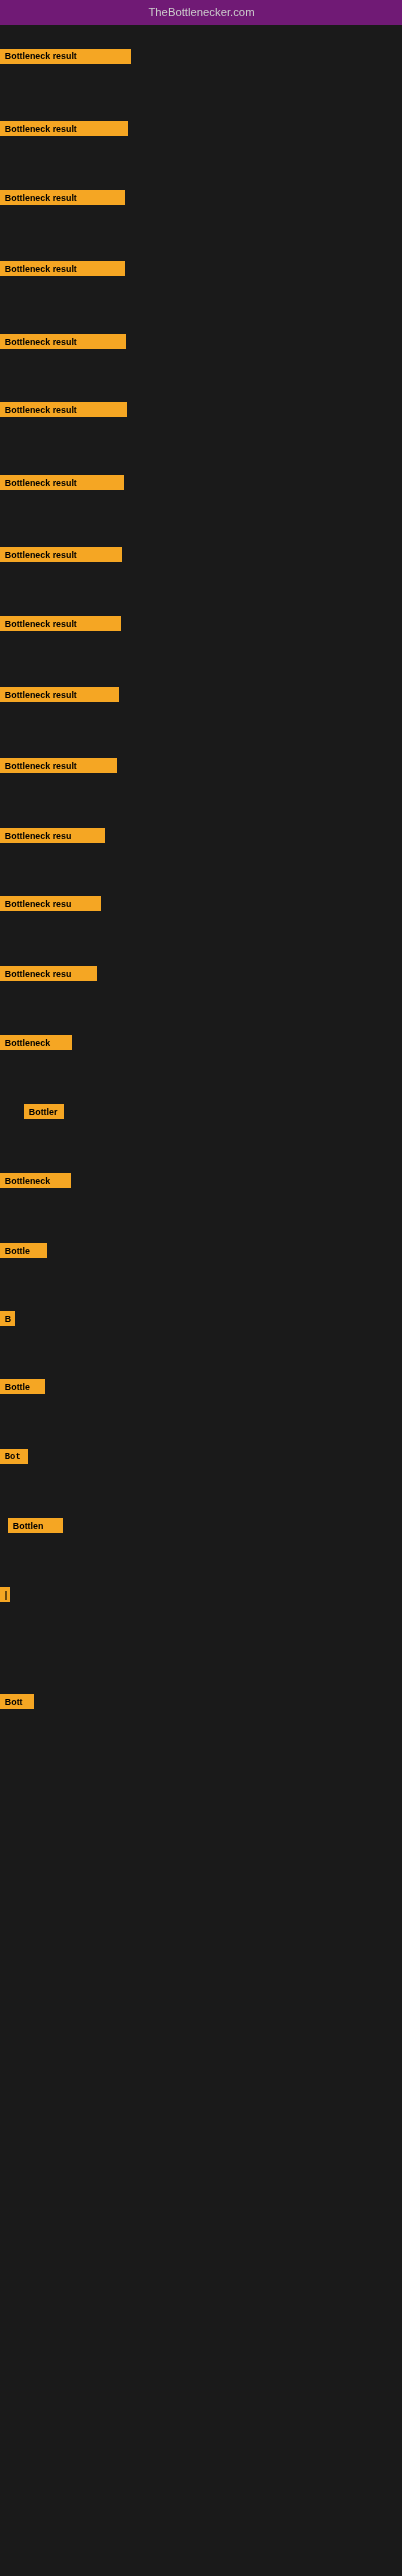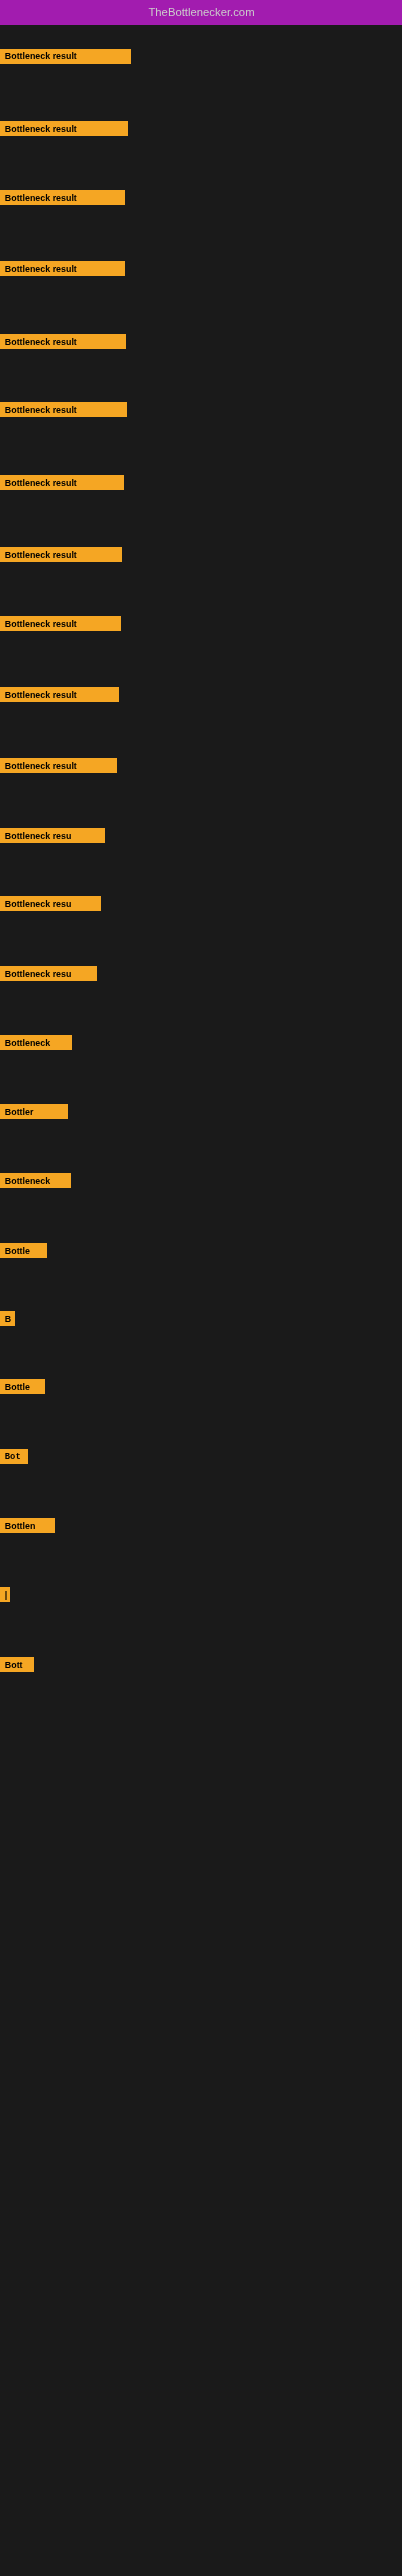--- a/index.html
+++ b/index.html
@@ -14,21 +14,21 @@
       background-color: #1a1a1a;
       font-family: Arial, sans-serif;
       position: relative;
     }
 
     .site-title {
       text-align: center;
       color: #cccccc;
       font-size: 11.3px;
       padding: 6.4px 0;
-      background-color: #a21caf;
+      background-color: #701a75;
     }
 
     .bottleneck-bar {
       display: inline-block;
       background-color: #f5a623;
       color: #000000;
       font-size: 8.9px;
       font-weight: bold;
       padding: 2.4px 4.8px;
       white-space: nowrap;
@@ -51,24 +51,24 @@
       <div style="position: absolute; left: 0px; top: 371px; padding: 6.4px 0px;"><span class="bottleneck-bar" style="width: 127px;">Bottleneck result</span></div>
       <div style="position: absolute; left: 0px; top: 444px; padding: 6.4px 0px;"><span class="bottleneck-bar" style="width: 124px;">Bottleneck result</span></div>
       <div style="position: absolute; left: 0px; top: 516px; padding: 6.4px 0px;"><span class="bottleneck-bar" style="width: 122px;">Bottleneck result</span></div>
       <div style="position: absolute; left: 0px; top: 585px; padding: 6.4px 0px;"><span class="bottleneck-bar" style="width: 121px;">Bottleneck result</span></div>
       <div style="position: absolute; left: 0px; top: 656px; padding: 6.4px 0px;"><span class="bottleneck-bar" style="width: 119px;">Bottleneck result</span></div>
       <div style="position: absolute; left: 0px; top: 727px; padding: 6.4px 0px;"><span class="bottleneck-bar" style="width: 117px;">Bottleneck result</span></div>
       <div style="position: absolute; left: 0px; top: 797px; padding: 6.4px 0px;"><span class="bottleneck-bar" style="width: 105px;">Bottleneck resu</span></div>
       <div style="position: absolute; left: 0px; top: 865px; padding: 6.4px 0px;"><span class="bottleneck-bar" style="width: 101px;">Bottleneck resu</span></div>
       <div style="position: absolute; left: 0px; top: 935px; padding: 6.4px 0px;"><span class="bottleneck-bar" style="width: 97px;">Bottleneck resu</span></div>
       <div style="position: absolute; left: 0px; top: 1004px; padding: 6.4px 0px;"><span class="bottleneck-bar" style="width: 72px;">Bottleneck</span></div>
-      <div style="position: absolute; left: 0px; top: 1073px; padding: 6.4px 0px;"><span class="bottleneck-bar" style="width: 68px;">Bottler</span></div>
+      <div style="position: absolute; left: 0px; top: 1073px; padding: 6.4px 0px;"><span class="bottleneck-bar" style="width: 40px; margin-left: 24px;">Bottler</span></div>
       <div style="position: absolute; left: 0px; top: 1142px; padding: 6.4px 0px;"><span class="bottleneck-bar" style="width: 71px;">Bottleneck</span></div>
       <div style="position: absolute; left: 0px; top: 1212px; padding: 6.4px 0px;"><span class="bottleneck-bar" style="width: 47px;">Bottle</span></div>
       <div style="position: absolute; left: 0px; top: 1280px; padding: 6.4px 0px;"><span class="bottleneck-bar" style="width: 14.5px;">B</span></div>
       <div style="position: absolute; left: 0px; top: 1348px; padding: 6.4px 0px;"><span class="bottleneck-bar" style="width: 45px;">Bottle</span></div>
       <div style="position: absolute; left: 0px; top: 1418px; padding: 6.4px 0px;"><span class="bottleneck-bar" style="width: 28px; font-family: Liberation Mono, monospace;">Bot</span></div>
-      <div style="position: absolute; left: 0px; top: 1487px; padding: 6.4px 0px;"><span class="bottleneck-bar" style="width: 55px;">Bottlen</span></div>
+      <div style="position: absolute; left: 8px; top: 1487px; padding: 6.4px 0px;"><span class="bottleneck-bar" style="width: 55px;">Bottlen</span></div>
       <div style="position: absolute; left: 0px; top: 1556px; padding: 6.4px 0px;"><span class="bottleneck-bar" style="width: 8px;">|</span></div>
-      <div style="position: absolute; left: 0px; top: 1626px; padding: 6.4px 0px;"><span class="bottleneck-bar" style="width: 34px;">Bott</span></div>
+      <div style="position: absolute; left: 0px; top: 1626px; padding: 6.4px 0px;"><span class="bottleneck-bar" style="width: 34px; margin-top: 37px;">Bott</span></div>
     </div>
 </div>
 
 
 </body></html>

